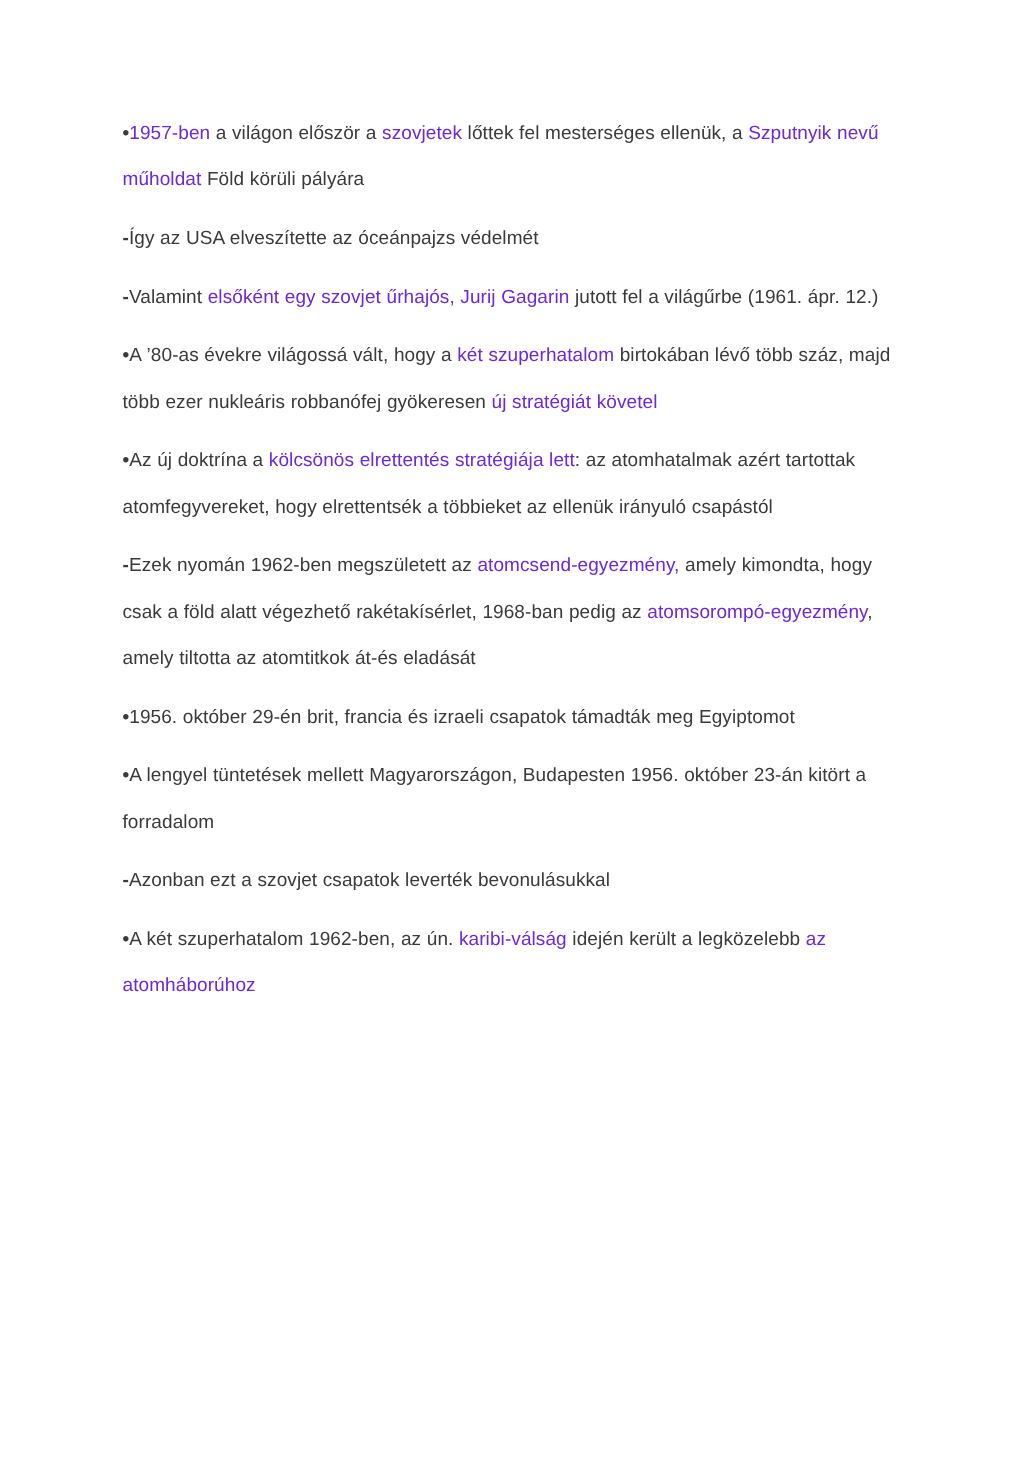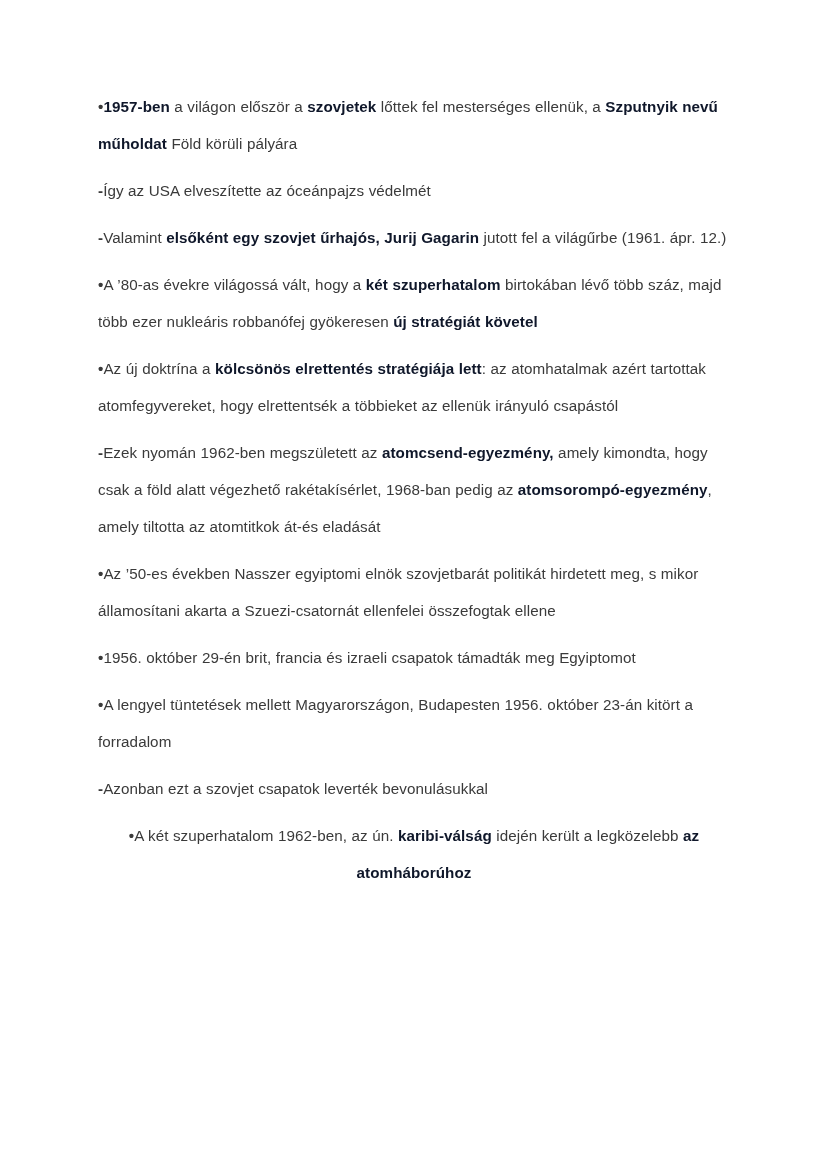--- a/index.html
+++ b/index.html
@@ -28,42 +28,40 @@
   .para {
     font-size: 15.2px;
     line-height: 37px;
     margin: 0 0 10px 0;
     color: #3a3a3a;
     letter-spacing: 0.005em;
     word-spacing: 0.01em;
   }
   .para:last-child {
     margin-bottom: 0;
-    text-align: center;
   }
   .para b,
   .para strong {
-    font-weight: 700;
-    color: #0f172a;
+    font-weight: 400;
+    color: #6d28d9;
   }
   .bullet {
     font-weight: 700;
     font-size: 15.2px;
   }
 </style>
 </head>
 <body>
 
 <div id="page">
   <div class="doc-body">
       <p class="para"><span class="bullet">•</span><b>1957-ben</b><span> a világon először a </span><b>szovjetek</b><span> lőttek fel mesterséges ellenük, a </span><b>Szputnyik nevű műholdat</b><span> Föld körüli pályára</span></p>
       <p class="para"><span class="bullet">-</span><span>Így az USA elveszítette az óceánpajzs védelmét</span></p>
       <p class="para"><span class="bullet">-</span><span>Valamint </span><b>elsőként egy szovjet űrhajós, Jurij Gagarin</b><span> jutott fel a világűrbe (1961. ápr. 12.)</span></p>
       <p class="para"><span class="bullet">•</span><span>A ’80-as évekre világossá vált, hogy a </span><b>két szuperhatalom</b><span> birtokában lévő több száz, majd több ezer nukleáris robbanófej gyökeresen </span><b>új stratégiát követel</b></p>
       <p class="para"><span class="bullet">•</span><span>Az új doktrína a </span><b>kölcsönös elrettentés stratégiája lett</b><span>: az atomhatalmak azért tartottak atomfegyvereket, hogy elrettentsék a többieket az ellenük irányuló csapástól</span></p>
       <p class="para"><span class="bullet">-</span><span>Ezek nyomán 1962-ben megszületett az </span><b>atomcsend-egyezmény,</b><span> amely kimondta, hogy csak a föld alatt végezhető rakétakísérlet, 1968-ban pedig az </span><b>atomsorompó-egyezmény</b><span>, amely tiltotta az atomtitkok át-és eladását</span></p>
-      <p class="para"><span class="bullet">•</span><span>Az ’50-es években Nasszer egyiptomi elnök szovjetbarát politikát hirdetett meg, s mikor államosítani akarta a Szuezi-csatornát ellenfelei összefogtak ellene</span></p>
       <p class="para"><span class="bullet">•</span><span>1956. október 29-én brit, francia és izraeli csapatok támadták meg Egyiptomot</span></p>
       <p class="para"><span class="bullet">•</span><span>A lengyel tüntetések mellett Magyarországon, Budapesten 1956. október 23-án kitört a forradalom</span></p>
       <p class="para"><span class="bullet">-</span><span>Azonban ezt a szovjet csapatok leverték bevonulásukkal</span></p>
       <p class="para"><span class="bullet">•</span><span>A két szuperhatalom 1962-ben, az ún. </span><b>karibi-válság</b><span> idején került a legközelebb </span><b>az atomháborúhoz</b></p>
     </div>
 </div>
 
 </body></html>

